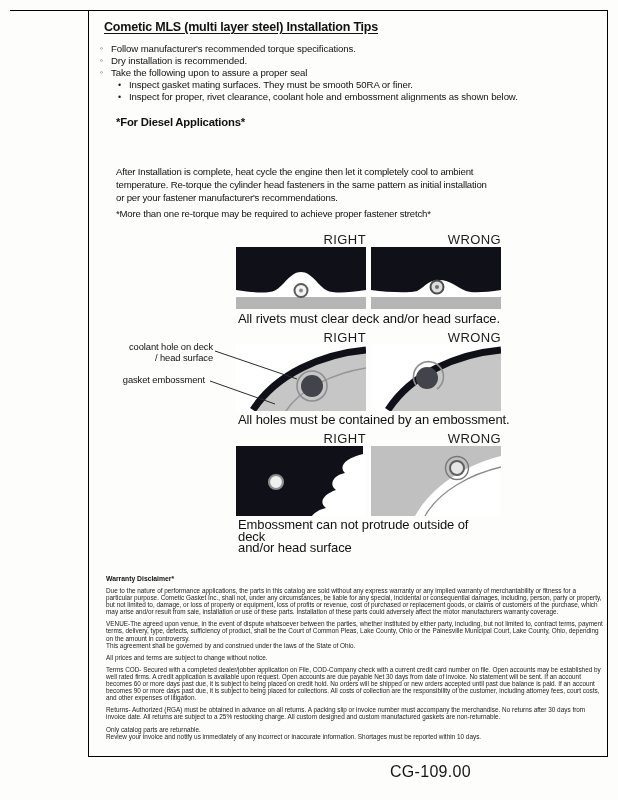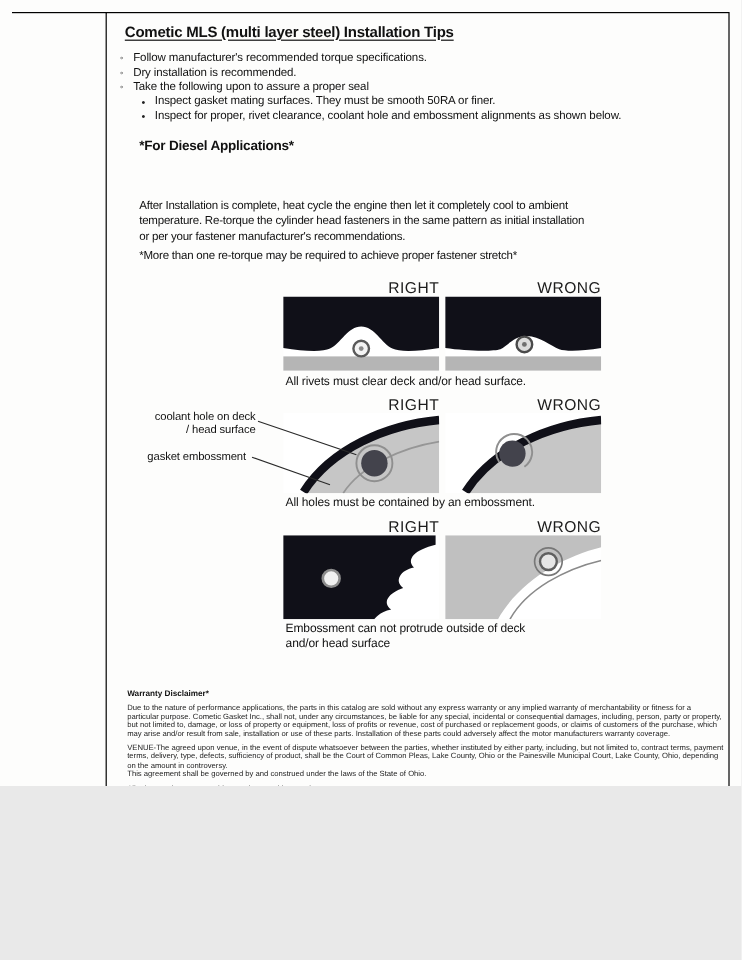--- a/index.html
+++ b/index.html
@@ -1,17 +1,17 @@
 <!DOCTYPE html>
 <html><head>
 <meta charset="utf-8">
 <style>
   html,body{margin:0;padding:0;background:#e9e9e9;}
   #page{
-    position:relative;width:618px;height:655px;background:#fdfdfc;overflow:hidden;
+    position:relative;width:618px;height:800px;background:#fdfdfc;overflow:hidden;
     font-family:"Liberation Sans",sans-serif;color:#111;
   }
   .top-rule{position:absolute;left:10px;top:10px;width:79px;height:1px;background:#000;}
   .frame{position:absolute;left:88px;top:10px;width:520px;height:747px;border:1px solid #000;box-sizing:border-box;}
   .title{
     position:absolute;left:104px;top:20px;font-size:12.5px;font-weight:bold;letter-spacing:-0.2px;
     text-decoration:underline;text-underline-offset:2px;
   }
   .tips{position:absolute;left:100px;top:43px;}
   .tip-row{display:flex;align-items:flex-start;gap:5px;font-size:9.6px;line-height:12px;letter-spacing:-0.1px;}
@@ -20,21 +20,21 @@
   .tip-row.sub .marker{font-size:9px;}
   .dz-h{position:absolute;left:116px;top:116px;font-size:11.3px;font-weight:bold;letter-spacing:-0.2px;}
   .dz-p{position:absolute;left:116px;width:446px;font-size:9.6px;line-height:13.2px;letter-spacing:-0.18px;white-space:pre-line;}
   .dz-p.p1{top:133px;}
   .dz-p.p2{top:165px;}
   .dz-p.p3{top:207px;}
   .diagram-section{position:absolute;left:89px;top:229px;width:518px;height:332px;}
   .dlabel{position:absolute;width:130px;text-align:right;font-size:13px;color:#1c1c1c;letter-spacing:0.4px;}
   .dpanel{position:absolute;width:130px;}
   .dpanel svg{display:block;}
-  .dcaption{position:absolute;font-size:10px;letter-spacing:-0.1px;white-space:pre-line;line-height:11.5px;}
+  .dcaption{position:absolute;font-size:13px;letter-spacing:-0.1px;white-space:pre-line;line-height:11.5px;}
   .dann{position:absolute;font-size:9.4px;line-height:10.6px;text-align:right;letter-spacing:-0.1px;}
   .ann-lines{position:absolute;left:0;top:0;pointer-events:none;}
   .warranty{position:absolute;left:106px;top:575px;width:497px;height:182px;overflow:hidden;}
   .warranty .w-h{font-size:6.8px;font-weight:bold;margin:0 0 5px 0;}
   .warranty p{font-size:6.4px;line-height:7.1px;margin:0 0 5px 0;color:#222;}
   .warranty p.no-gap{margin-bottom:0;}
   .page-code{position:absolute;left:390px;top:763px;font-size:16px;letter-spacing:0.3px;color:#161616;}
 </style>
 </head>
 <body>

